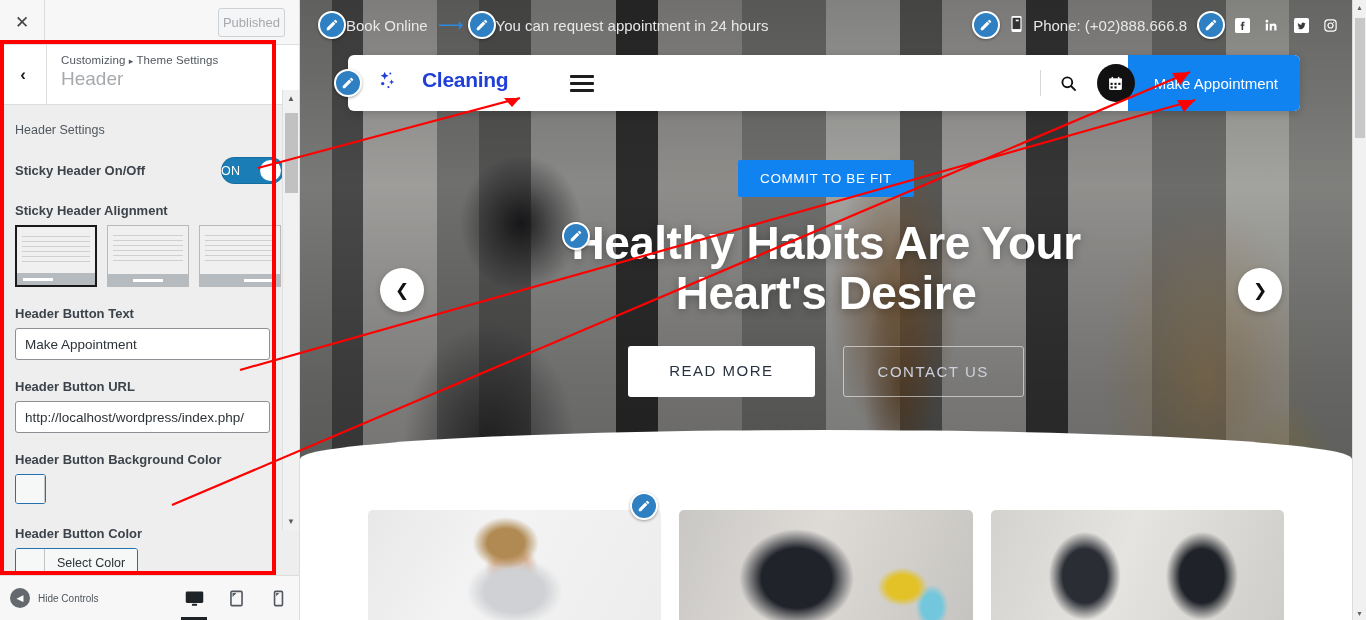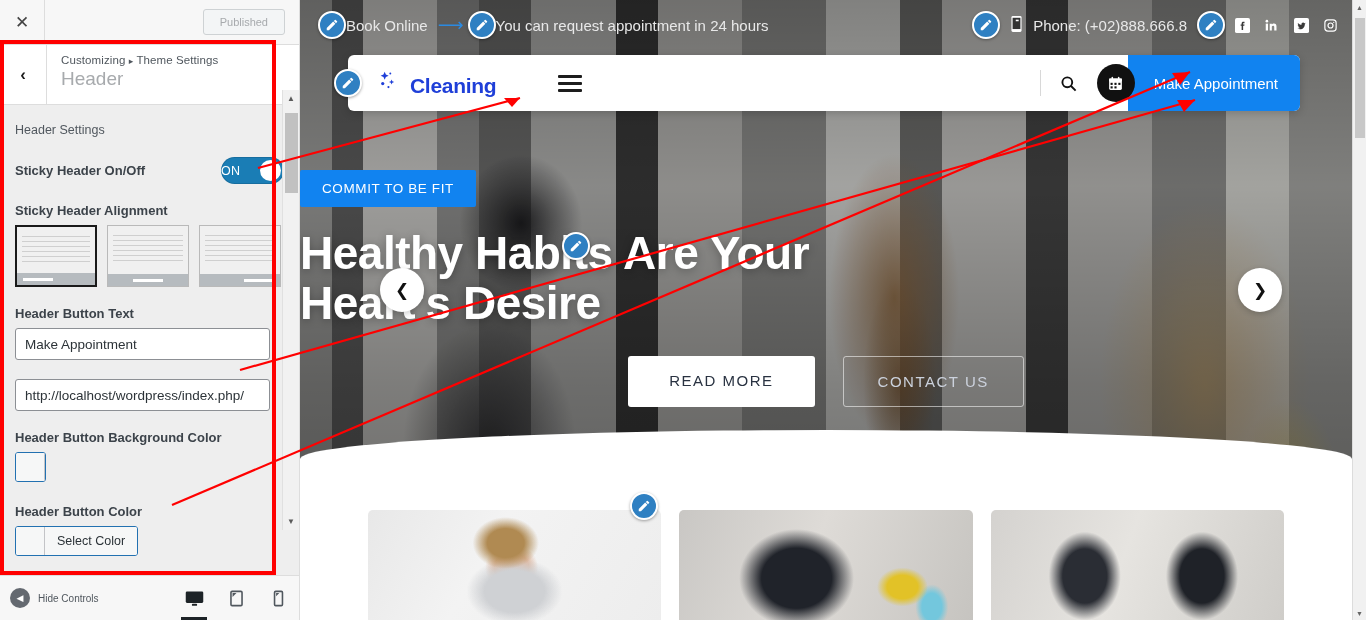--- a/index.html
+++ b/index.html
@@ -32,23 +32,23 @@
     color: #444; font-size: 17px;
     border-right: 1px solid #dddddd;
     cursor: pointer;
   }
   .cz-topbar-spacer { flex: 1; }
   .cz-publish {
     margin-right: 14px;
     background: #f3f5f6;
     border: 1px solid #ced2d4;
     color: #a7aaad;
-    font-size: 11px;
+    font-size: 13px;
     border-radius: 3px;
-    padding: 6px 16px;
+    padding: 6px 4px;
   }
 
   .cz-body {
     flex: 1; position: relative;
     display: flex; flex-direction: column;
     overflow: hidden;
   }
   .cz-header {
     background: #fff;
     border-bottom: 1px solid #dddddd;
@@ -259,43 +259,43 @@
   }
   .edit-pencil svg { width: 14px; height: 14px; }
 
   
   .site-nav {
     position: absolute; top: 55px; left: 48px; right: 66px;
     height: 56px; background: #fff; border-radius: 6px;
     display: flex; align-items: center; z-index: 5;
     box-shadow: 0 2px 8px rgba(0,0,0,.18);
   }
-  .brand { display: flex; align-items: flex-end; gap: 8px; padding-left: 28px; }
+  .brand { display: flex; align-items: flex-start; gap: 20px; padding-left: 28px; }
   .brand-name { color: #1f3fd8; font-size: 21px; font-weight: bold; letter-spacing: -.3px; }
   .hamburger { margin-left: 62px; display: flex; flex-direction: column; gap: 4px; cursor: pointer; }
   .hamburger i { display: block; width: 24px; height: 3px; background: #1d1d1d; border-radius: 1px; }
   .nav-right { margin-left: auto; display: flex; align-items: center; height: 100%; }
   .nav-div { width: 1px; height: 26px; background: #d8d8d8; }
   .nav-search { width: 56px; display: flex; align-items: center; justify-content: center; cursor: pointer; }
   .cal-badge {
     width: 38px; height: 38px; border-radius: 50%;
     background: #111; color: #fff; display: flex;
     align-items: center; justify-content: center; margin-right: -7px; z-index: 2;
   }
   .appt-btn {
     background: #1183f0; color: #fff;
     height: 56px; border-radius: 0 6px 6px 0;
     display: flex; align-items: center; padding: 0 22px 0 26px;
     font-size: 15px; cursor: pointer;
   }
 
   
   .hero-content {
-    position: absolute; top: 170px; left: 0; right: 14px;
-    z-index: 3;
+    position: absolute; top: 160px; left: 0; right: 14px;
+    text-align: center; z-index: 3;
   }
   .badge {
     display: inline-block; background: #1183f0; color: #fff;
     font-size: 13.5px; letter-spacing: .6px;
     padding: 11px 22px; border-radius: 2px;
   }
   .hero-title {
     margin-top: 22px;
     color: #fff; font-size: 46px; font-weight: bold;
     line-height: 1.08; letter-spacing: -.5px;
@@ -459,20 +459,21 @@
             </div>
           </div>
         </div>
 
         <div class="cz-field">
           <span class="cz-field-label">Header Button Text</span>
           <div class="cz-input">Make Appointment</div>
         </div>
 
         <div class="cz-field">
+          <span class="cz-field-label">Header Button URL</span>
           <div class="cz-input">http://localhost/wordpress/index.php/</div>
         </div>
 
         <div class="cz-field">
           <span class="cz-field-label">Header Button Background Color</span>
           <div class="color-pick">
             <span class="color-swatch"></span>
           </div>
         </div>
 

